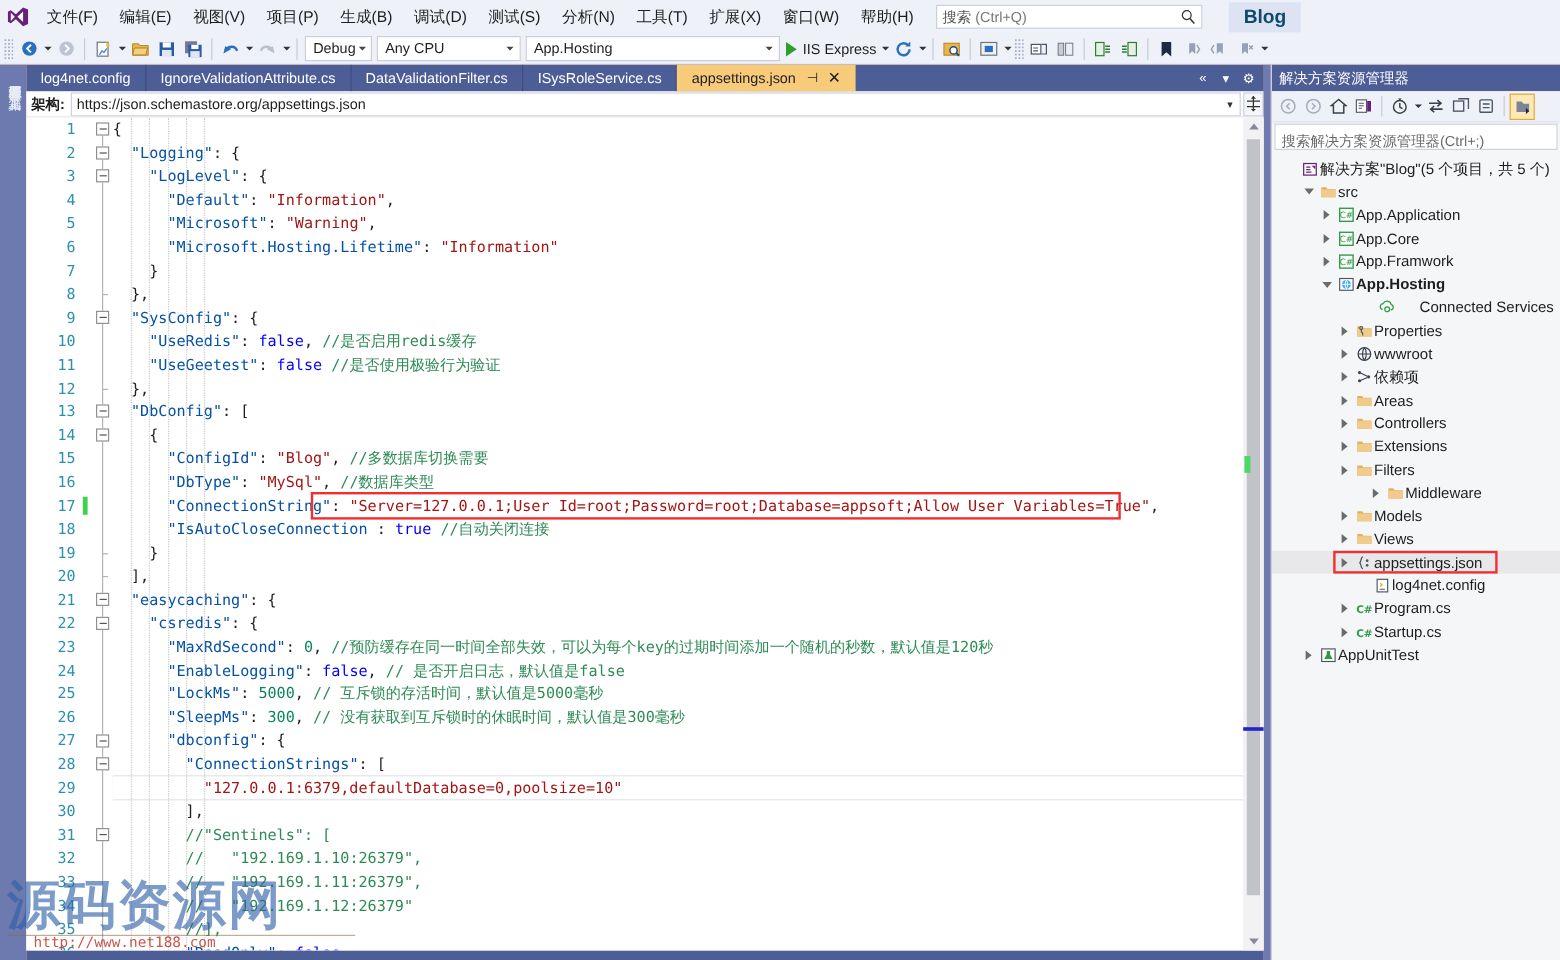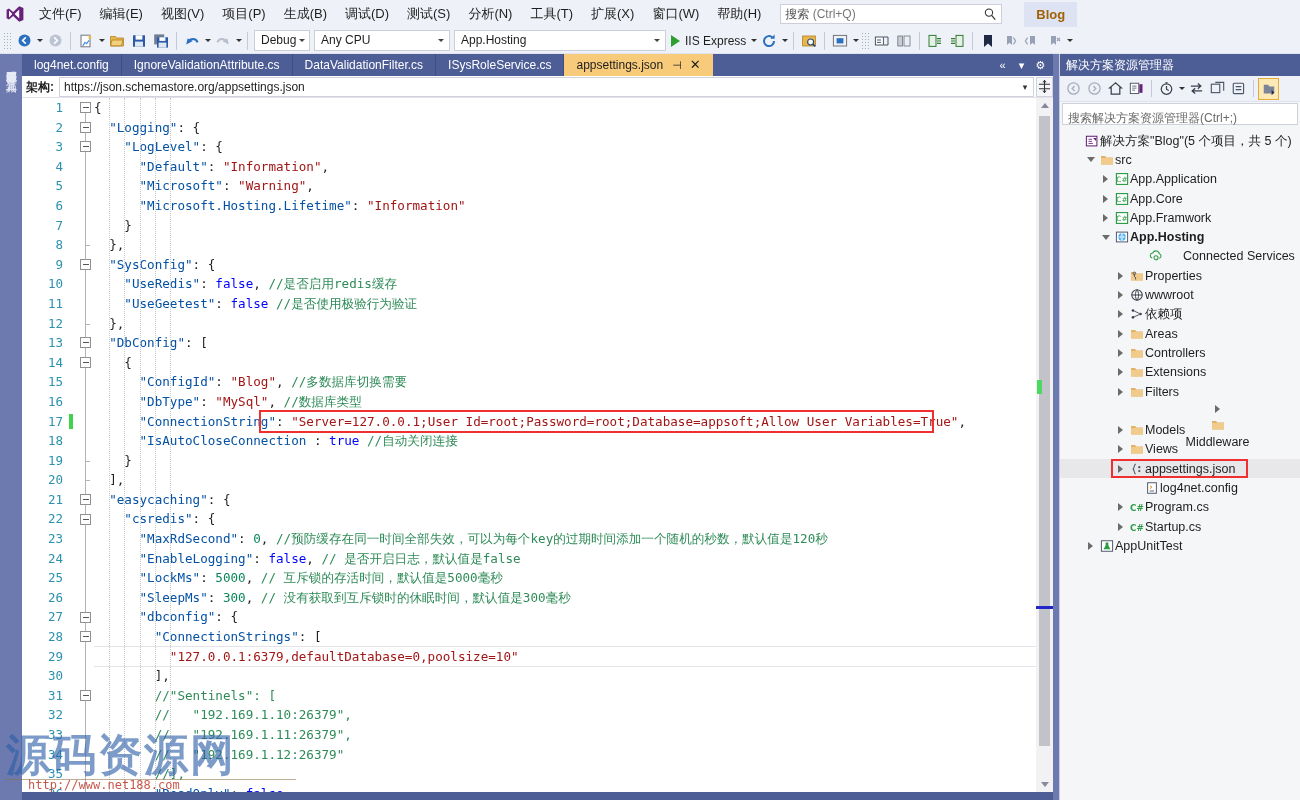--- a/index.html
+++ b/index.html
@@ -25,22 +25,22 @@
     line-height:16px;
   }
   .search-box{
     margin-left:10px; width:222px; height:20px; background:#fff; border:1px solid #cccedb;
     display:flex; align-items:center; padding:0 4px; position:relative;
   }
   .search-box .ph{ font-size:12px; color:#555; flex:1; line-height:18px; }
   .search-box .ph .dim{ color:#777; }
   .search-ic{ width:14px; height:14px; display:block; }
   .blog-tab{
-    margin-left:22px; padding:4px 12px; background:#dde3f2; font-size:13px; font-weight:bold;
-    color:#a16207; line-height:17px;
+    margin-left:22px; padding:4px 12px; background:#dde3f2; font-size:16px; font-weight:bold;
+    color:#0c4a6e; line-height:17px;
   }
 
   
   .toolbar{
     height:26px; background:#eef1f8; display:flex; align-items:center; flex:0 0 26px;
     padding-left:2px; border-bottom:1px solid #dfe3ef;
   }
   .grip{ width:8px; height:18px; margin:0 2px 0 1px;
     background-image:radial-gradient(#9aa3bb 0.8px, transparent 0.9px);
     background-size:3px 3px; opacity:.85; }
@@ -298,21 +298,21 @@
           <path d="M13.8 11.6 12.4 5.5 7.2 7.9z" fill="#b9c0cd"></path>
         </svg>
     </div>
     <div class="tb-caret"></div>
     <div class="tb-sep"></div>
 
     <div class="tb-combo" style="width:56px">
       <span>Debug</span>
       <div class="cb-caret"></div>
     </div>
-    <div class="tb-combo" style="width:136px">
+    <div class="tb-combo" style="width:120px">
       <span>Any CPU</span>
       <div class="cb-caret"></div>
     </div>
     <div class="tb-combo" style="width:212px">
       <span>App.Hosting</span>
       <div class="cb-caret"></div>
     </div>
 
     <div class="run-btn">
       <div class="play-tri"></div>
@@ -800,21 +800,21 @@
               <div class="tri"></div>
             </div>
             <div class="ticon">
               <svg width="14" height="14" viewBox="0 0 16 16">
                 <path d="M1.2 3.4h4.6l1.3 1.7h7.7v7.9H1.2z" fill="#e3b063"></path>
                 <path d="M1.2 5.6h13.6v7.4H1.2z" fill="#f0cb8c"></path>
               </svg>
             </div>
             <div class="tlabel">Filters</div>
           </div>
-          <div class="trow" style="padding-left: 79px; flex-direction: column;">
+          <div class="trow" style="padding-left: 79px;">
             <div class="tw">
               <div class="tri"></div>
             </div>
             <div class="ticon">
               <svg width="14" height="14" viewBox="0 0 16 16">
                 <path d="M1.2 3.4h4.6l1.3 1.7h7.7v7.9H1.2z" fill="#e3b063"></path>
                 <path d="M1.2 5.6h13.6v7.4H1.2z" fill="#f0cb8c"></path>
               </svg>
             </div>
             <div class="tlabel">Middleware</div>

